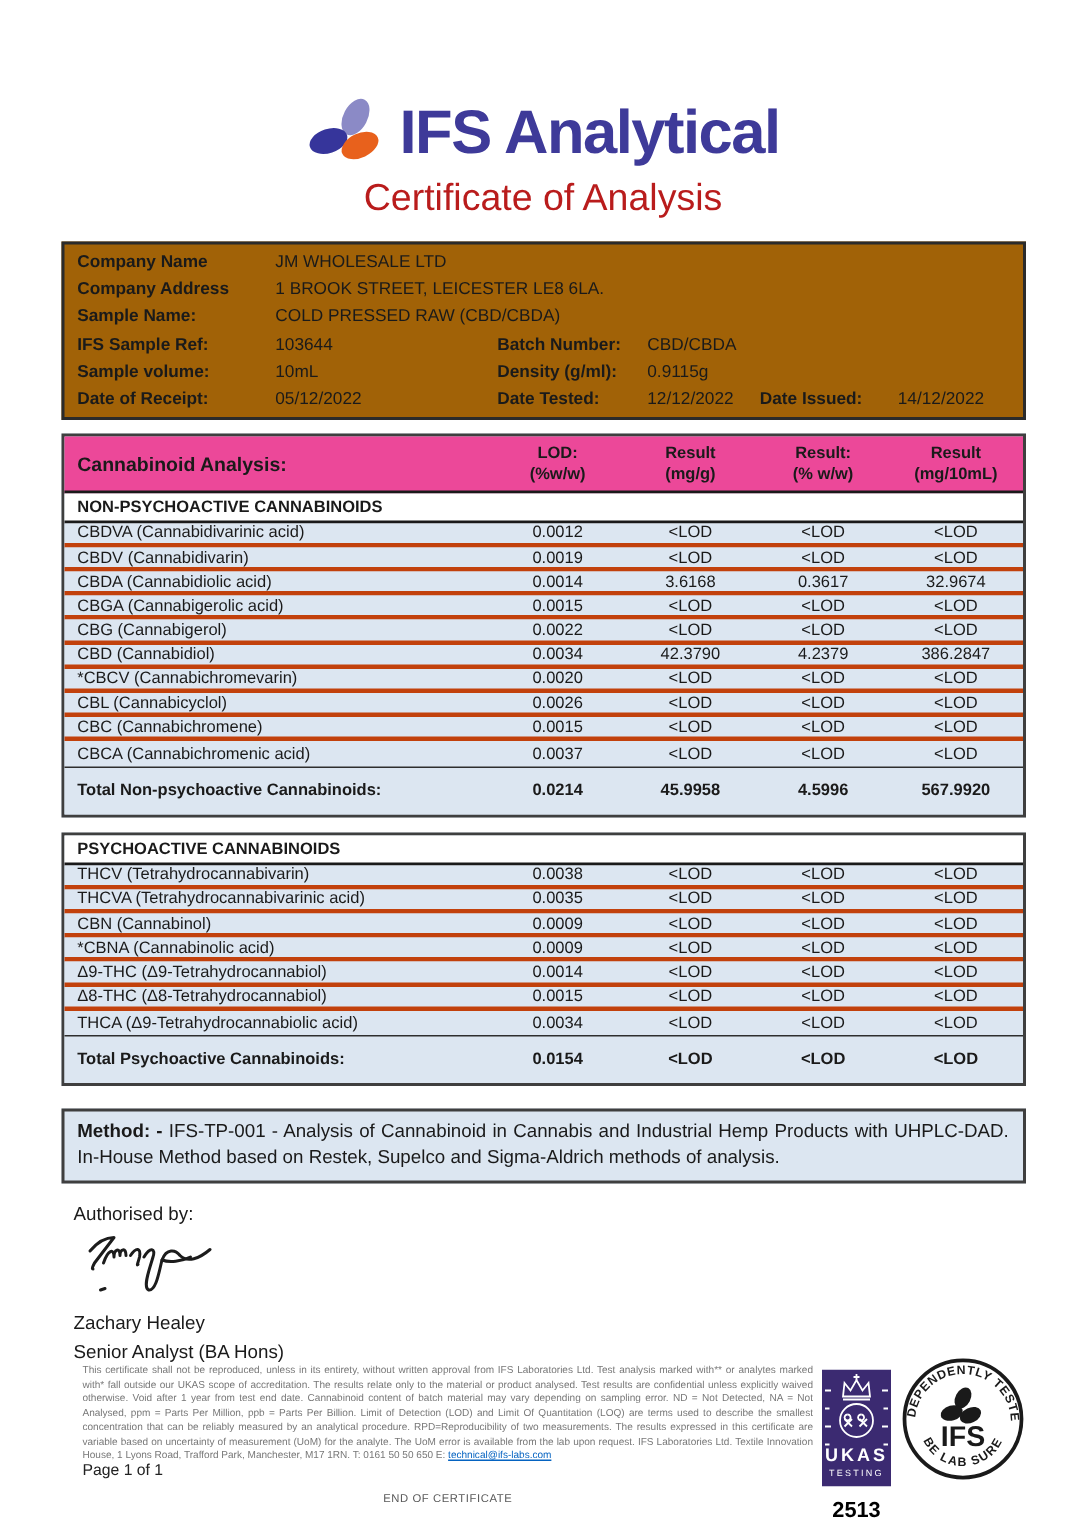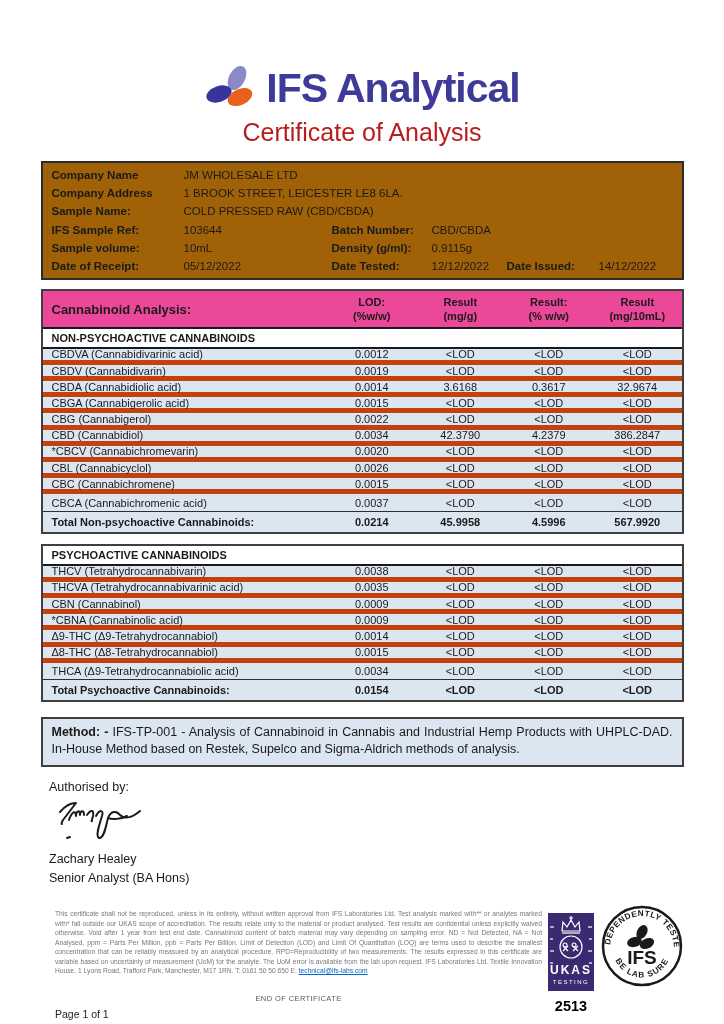--- a/index.html
+++ b/index.html
@@ -22,44 +22,44 @@
   .w-l2 { width:100px; flex:none; font-weight:bold; }
   .w-v2 { width:75px; flex:none; }
   .w-l3 { width:92px; flex:none; font-weight:bold; }
   .grow { flex:1; }
   
   .atable { width:643px; margin:9px auto 0; border:2px solid #3f3f3f; background:#dce6f1; }
   .at-header { display:flex; background:#ec4899; border-bottom:2px solid #1a1a1a; padding:4px 0 3px; }
   .at-title { width:285px; flex:none; padding-left:9px; font-weight:bold; font-size:13px; align-self:center; }
   .at-col { flex:1; text-align:center; font-weight:bold; font-size:11px; line-height:1.3; }
   .section-row { background:#ffffff; font-weight:bold; font-size:11px; padding:3px 9px; border-bottom:2px solid #1a1a1a; }
-  .trow { display:flex; background:#dce6f1; font-size:11px; height:16.2px; align-items:center; border-bottom:5px solid #c2410c; }
+  .trow { display:flex; background:#dce6f1; font-size:11px; height:16.2px; align-items:center; border-bottom:3px solid #c2410c; }
   .trow:last-child { border-bottom:none; }
   .cname { width:285px; flex:none; padding-left:9px; }
   .cval { flex:1; text-align:center; }
-  .total-row { display:flex; background:#dce6f1; font-size:11px; height:21px; align-items:center;
+  .total-row { display:flex; background:#dce6f1; font-size:11px; height:32px; align-items:center;
                font-weight:bold; border-top:1.5px solid #2e2e2e; }
   
   .method-box { width:643px; margin:15px auto 0; border:2px solid #3f3f3f; background:#dce6f1;
                 padding:5px 9px 6px; font-size:12.5px; line-height:1.4; text-align:justify; }
   .method-label { font-weight:bold; }
   
   .auth-label { margin:13px 0 0 49px; font-size:12.5px; }
   .signature { margin:2px 0 0 55px; }
   .auth-name { margin-left:49px; font-size:12.5px; line-height:1.55; }
   
   .fineprint { position:absolute; left:55px; top:897px; width:487px; font-size:6.7px; color:#787878;
                text-align:justify; line-height:1.42; }
   .email-link { color:#0563c1; text-decoration:underline; cursor:pointer; }
   .ukas-wrap { position:absolute; left:546px; top:901px; width:50px; text-align:center; }
   .ukas-number { font-size:14.5px; font-weight:bold; color:#000; margin-top:3px; }
   .stamp-wrap { position:absolute; left:600px; top:892px; }
   .endcert { position:absolute; left:55px; top:982px; width:487px; text-align:center; font-size:7.5px;
              color:#595959; letter-spacing:0.4px; }
-  .pagenum { position:absolute; left:55px; top:996px; font-size:10.5px; color:#222; }
+  .pagenum { position:absolute; left:55px; top:962px; font-size:10.5px; color:#222; }
 </style>
 </head>
 <body>
 
 <div class="page">
 
   <div class="brand-row">
     <svg width="54" height="48" viewBox="0 0 54 48">
       <ellipse cx="33" cy="14" rx="13" ry="8" fill="#8b8ac6" transform="rotate(-62 33 14)"></ellipse>
       <ellipse cx="15" cy="30" rx="13" ry="8" fill="#36359b" transform="rotate(-18 15 30)"></ellipse>

